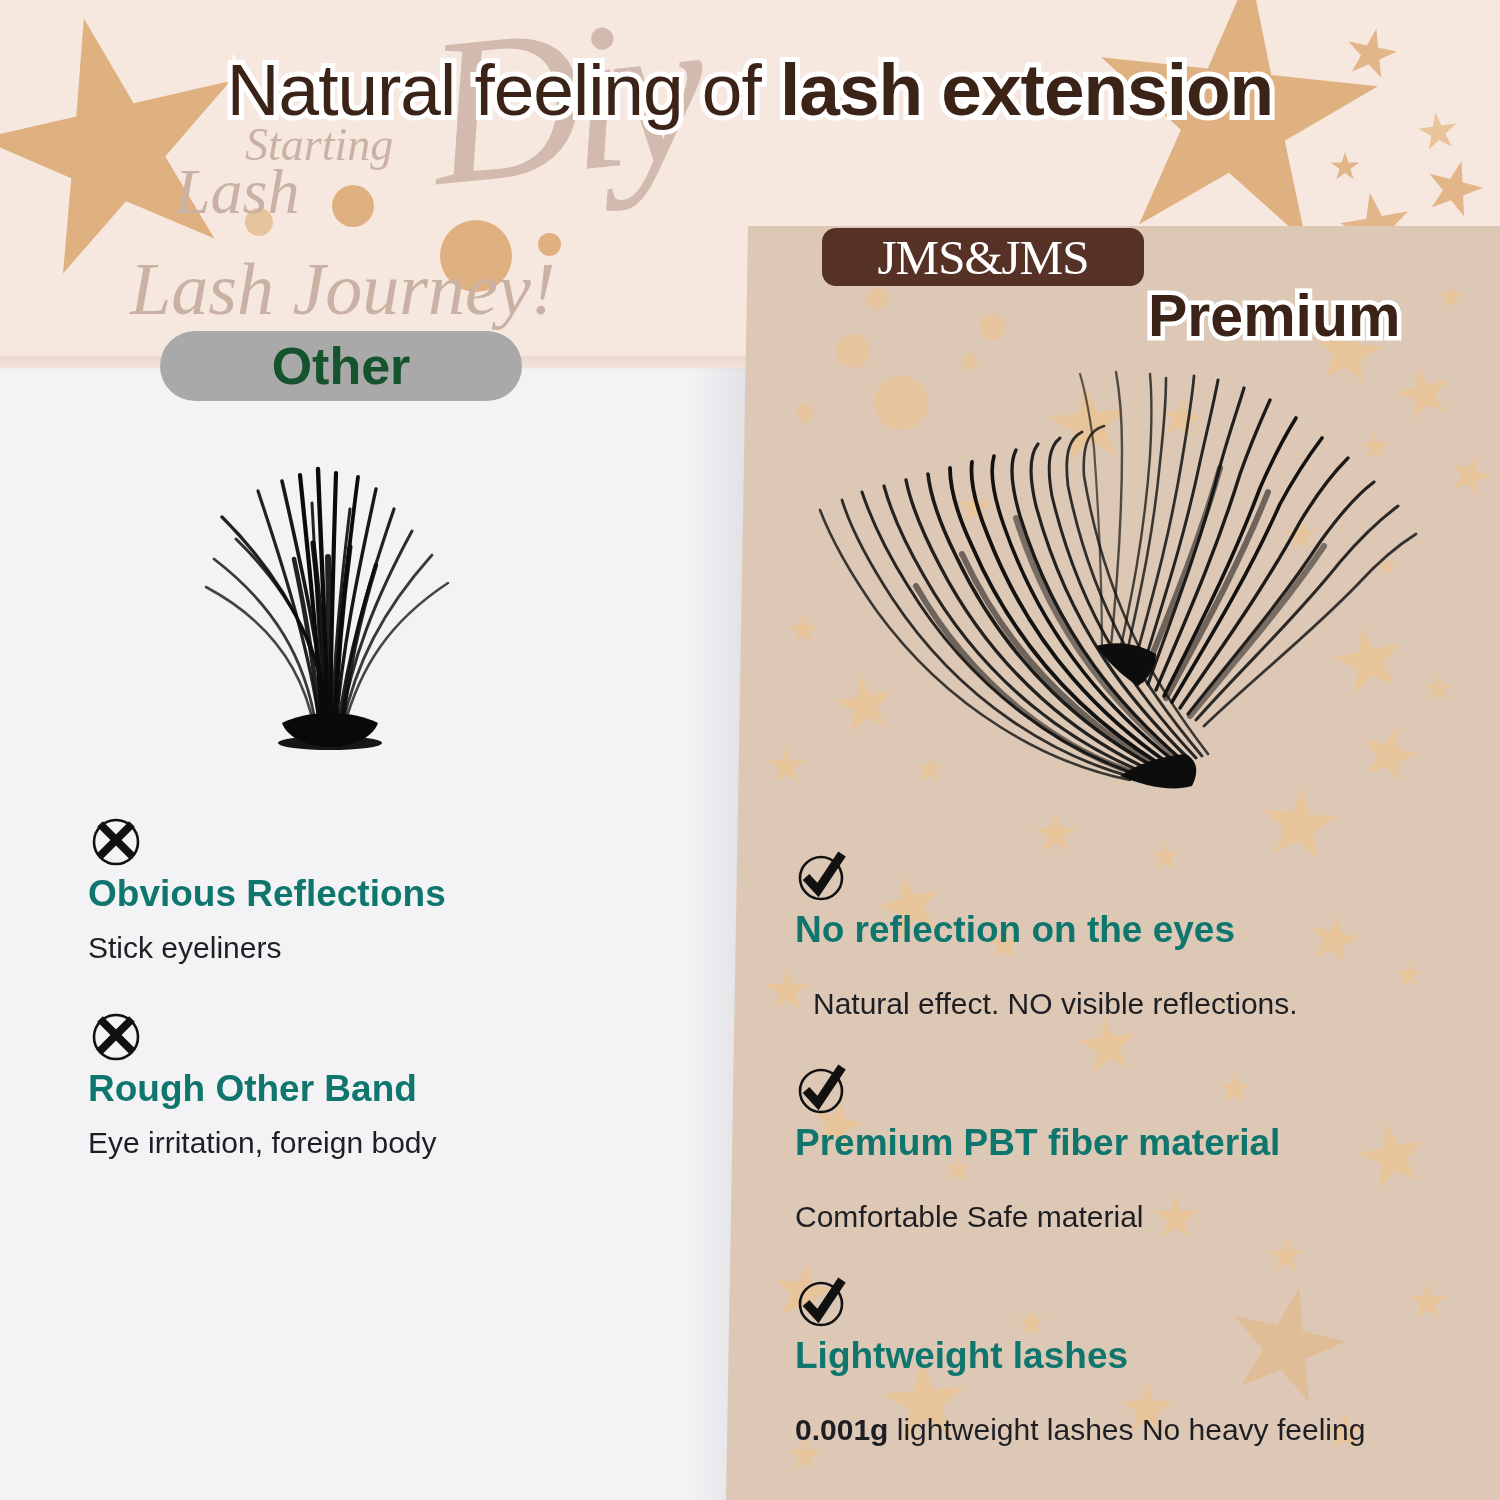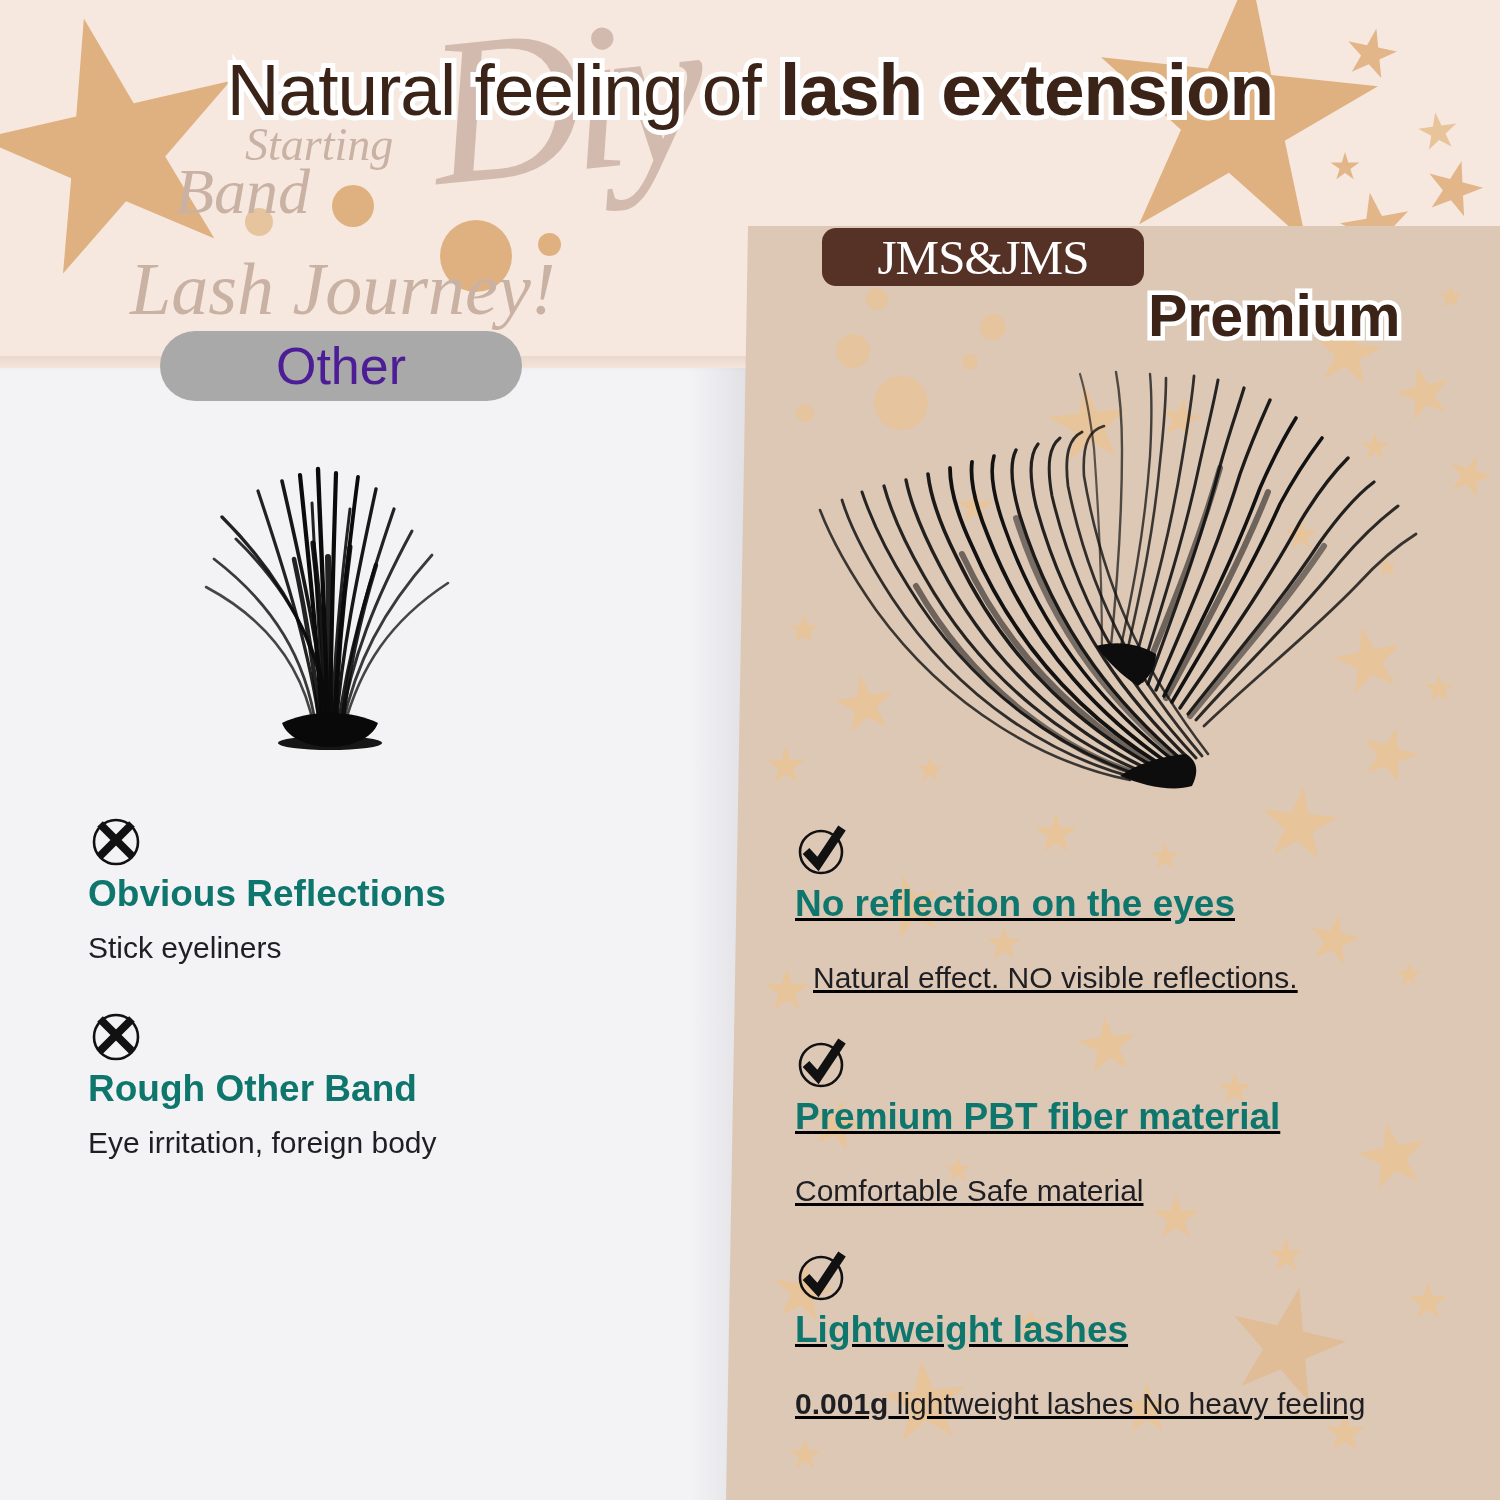--- a/index.html
+++ b/index.html
@@ -73,21 +73,21 @@
     paint-order:stroke fill;
     white-space:nowrap;
   }
   .title .reg { font-weight:400; }
   .title .bold { font-weight:700; }
 
   
   .badge-other {
     position:absolute; left:160px; top:331px; width:362px; height:70px;
     background:#a9a9a9; border-radius:35px;
-    color:#4c1d95; font-weight:400; font-size:52px;
+    color:#14532d; font-weight:700; font-size:52px;
     display:flex; align-items:center; justify-content:center;
     letter-spacing:0px;
   }
   .logo-jms {
     position:absolute; left:822px; top:228px; width:322px; height:58px;
     background:#563126; border-radius:14px;
     display:flex; align-items:center; justify-content:center;
     color:#ffffff; font-family:"Liberation Serif", serif; font-size:49px;
     letter-spacing:-1px;
   }
@@ -95,21 +95,21 @@
     position:absolute; left:1148px; top:282px;
     font-size:59px; font-weight:700; color:#3b2318;
     -webkit-text-stroke:9px #ffffff;
     paint-order:stroke fill;
     white-space:nowrap;
   }
 
   
   .feat-col { position:absolute; }
   .feat-col.left  { left:88px;  top:812px; width:620px; }
-  .feat-col.right { left:795px; top:822px; width:660px;text-decoration:underline; }
+  .feat-col.right { left:795px; top:848px; width:660px; }
 
   .feat { position:relative; }
   .feat-icon { display:block; width:56px; height:56px; margin-bottom:6px; }
   .feat-title { font-size:37px; font-weight:700; color:#0f766e; line-height:1.1;
     white-space:nowrap; }
   .feat-sub { font-size:30px; font-weight:400; color:#1f1f23; line-height:1.15;
     margin-top:16px; white-space:nowrap; }
   .feat-sub .b { font-weight:700; }
 
   .left  .feat + .feat { margin-top:42px; }
@@ -133,21 +133,21 @@
 
   <div class="star" style="left:-20px; top:15px; width:268px; height:268px; transform:rotate(-13deg);"></div>
   <div class="dot soft" style="left:245px; top:208px; width:28px; height:28px;"></div>
   <div class="dot" style="left:332px; top:185px; width:42px; height:42px;"></div>
   <div class="dot" style="left:440px; top:220px; width:72px; height:72px;"></div>
   <div class="dot" style="left:538px; top:233px; width:23px; height:23px;"></div>
 
   <div class="script-wrap">
     <div class="script-diy">Diy</div>
     <div class="script script-starting">Starting</div>
-    <div class="script script-your">Band</div>
+    <div class="script script-your">Lash</div>
     <div class="script script-journey">Lash Journey!</div>
   </div>
 
   <div class="star" style="left:1090px; top:-30px; width:290px; height:290px; transform:rotate(6deg);"></div>
   <div class="star deep" style="left:1345px; top:28px; width:52px; height:52px; transform:rotate(12deg);"></div>
   <div class="star pale" style="left:1418px; top:112px; width:40px; height:40px; transform:rotate(-8deg);"></div>
   <div class="star deep" style="left:1330px; top:152px; width:30px; height:30px;"></div>
   <div class="star deep" style="left:1425px; top:160px; width:58px; height:58px; transform:rotate(15deg);"></div>
   <div class="star deep" style="left:1340px; top:192px; width:72px; height:72px; transform:rotate(-10deg);"></div>
 

